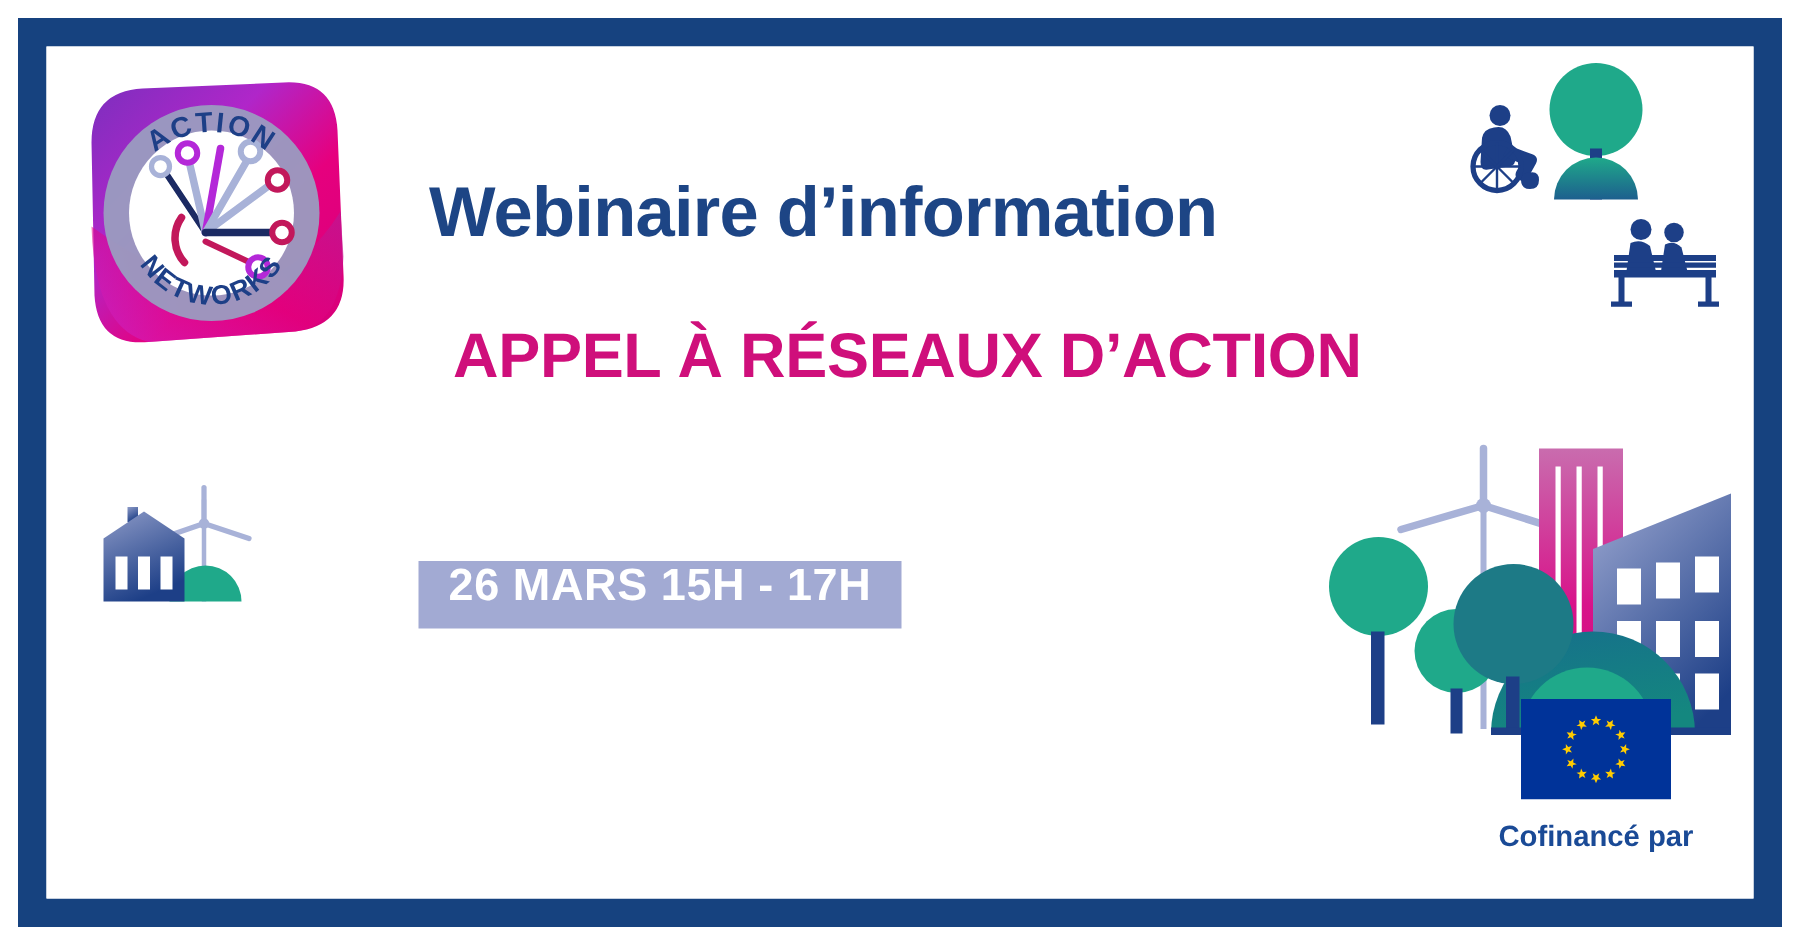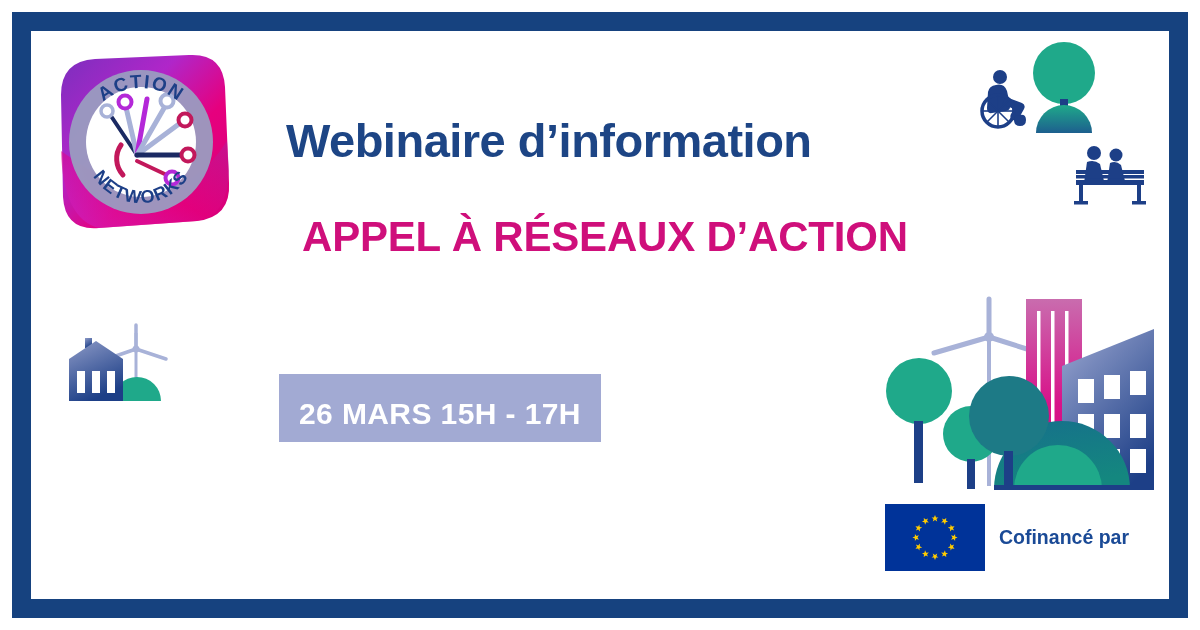--- a/index.html
+++ b/index.html
@@ -47,36 +47,36 @@
   }
   .tagline{
     position:absolute; left:258px; top:268px;
     font-size:26px; font-weight:700; font-style:italic;
     color:#cf0f7b; white-space:nowrap;
   }
   .date-badge{
     position:absolute; left:248px; top:343px;
     background:#a2aad3; color:#ffffff;
     font-size:30px; font-weight:700; letter-spacing:0.4px;
-    padding:23px 20px 11px 20px;
+    padding:0 20px 11px 20px;
     white-space:nowrap;
   }
 
   
   .ill-topright{ position:absolute; right:18px; top:2px; width:175px; height:180px; }
   .ill-house{ position:absolute; left:32px; top:288px; width:125px; height:95px; }
   .ill-city{ position:absolute; right:8px; top:240px; width:275px; height:235px; }
 
   
   .urbact{ position:absolute; left:48px; bottom:22px; width:215px; height:105px; }
 
   
   .eu-block{
     position:absolute; right:40px; bottom:28px;
-    display:flex; align-items:center; gap:14px;
+    display:flex; align-items:center; gap:14px;flex-direction:column;
   }
   .eu-flag{ width:100px; height:67px; display:block; }
   .eu-text{
     font-size:19.5px; font-weight:700; color:#1a4a96;
     line-height:1.23; white-space:nowrap;
   }
 </style>
 </head>
 <body>
 

